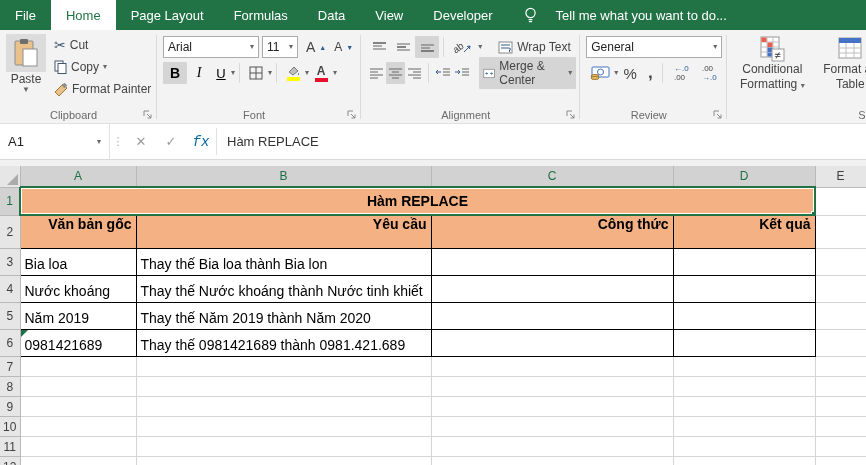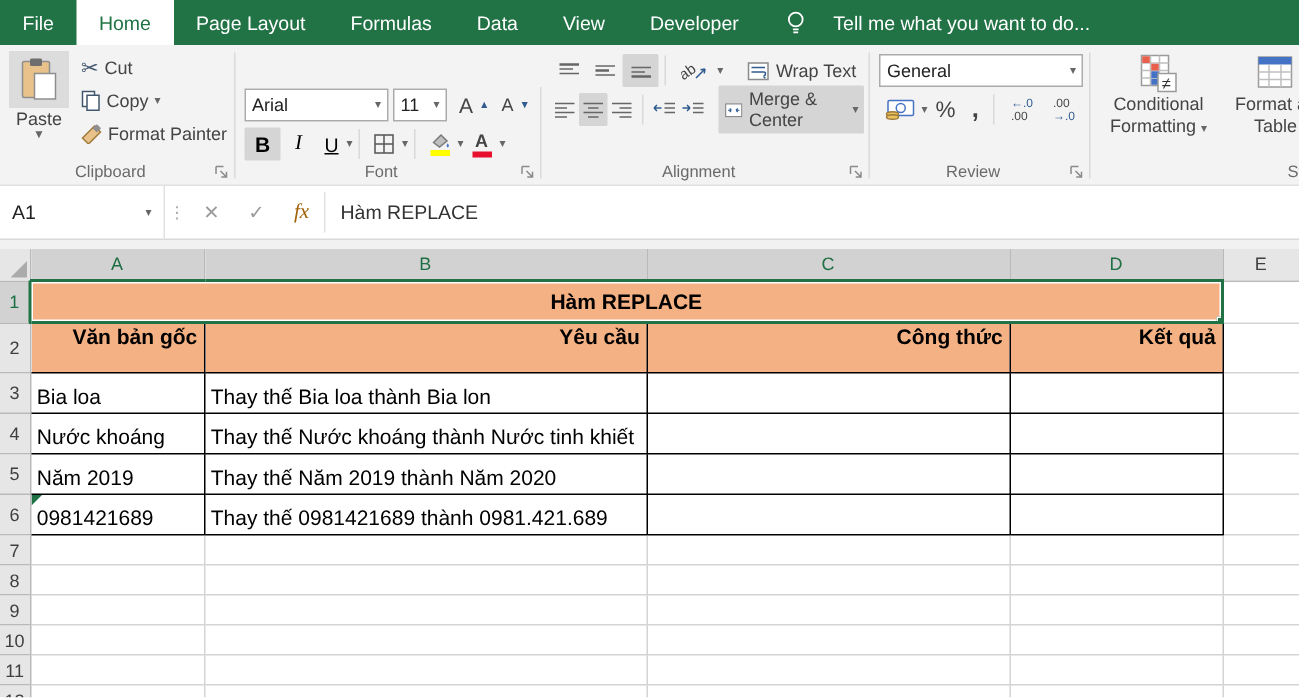--- a/index.html
+++ b/index.html
@@ -28,21 +28,21 @@
   .vdiv { width:1px; height:20px; background:#D9D9D9; margin:0 4px; }
 
   
   .g-clipboard { width:157px; display:flex; }
   .paste { width:46px; display:flex; flex-direction:column; align-items:center; font-size:12px; color:#444; }
   .paste-iconbox { width:40px; height:38px; background:#DCDCDC; display:flex; align-items:center; justify-content:center; }
   .clip-col { display:flex; flex-direction:column; justify-content:flex-start; margin-left:4px; }
   .clip-col .btn { height:22px; white-space:nowrap; }
 
   
-  .g-font { width:205px;margin-top:23px; }
+  .g-font { width:205px; }
 
   
   .barred { display:flex; flex-direction:column; align-items:center; line-height:1; }
   .barred .bar { width:13px; height:4px; margin-top:1px; }
 
   
   .g-align { width:265px; }
   .icbtn { width:24px; height:22px; display:flex; align-items:center; justify-content:center; border-radius:1px; }
   .icbtn.toggled { background:#D5D5D5; }
 
@@ -53,21 +53,21 @@
 
   
   .g-styles { flex:1; display:flex; padding-top:4px; }
   .bigbtn { width:78px; display:flex; flex-direction:column; align-items:center; font-size:12px; color:#444; line-height:1.25; padding-top:2px; white-space:nowrap; }
 
   
   .fbar { height:36px; background:#fff; border-bottom:1px solid #D9D9D9; display:flex; align-items:stretch; font-size:13px; }
   .namebox { width:110px; border-right:1px solid #E1E1E1; display:flex; align-items:center; padding:0 8px; color:#222; justify-content:space-between; }
   .fdots { width:16px; display:flex; align-items:center; justify-content:center; color:#A6A6A6; font-size:11px; }
   .fbtn { width:30px; display:flex; align-items:center; justify-content:center; color:#9B9B9B; font-size:13px; }
-  .fx { font-family:Liberation Serif, serif; font-style:italic; color:#a16207; font-size:14px; }
+  .fx { font-family:Liberation Mono, monospace; font-style:italic; color:#0369a1; font-size:14px; }
   .fdiv { width:1px; background:#E1E1E1; margin:4px 0; }
   .fvalue { flex:1; display:flex; align-items:center; padding-left:10px; color:#333; }
   .strip { height:6px; background:#F1F1F1; }
 
   
   table.grid { border-collapse:collapse; table-layout:fixed; width:866px; }
   .grid th, .grid td { overflow:hidden; white-space:nowrap; }
   .grid th { background:#E6E6E6; font-weight:normal; font-size:12px; color:#3F3F3F;
     border-right:1px solid #B9B9B9; border-bottom:1px solid #B9B9B9; text-align:center; }
   .grid th.sel { background:#D2D2D2; color:#1E6F43; }

